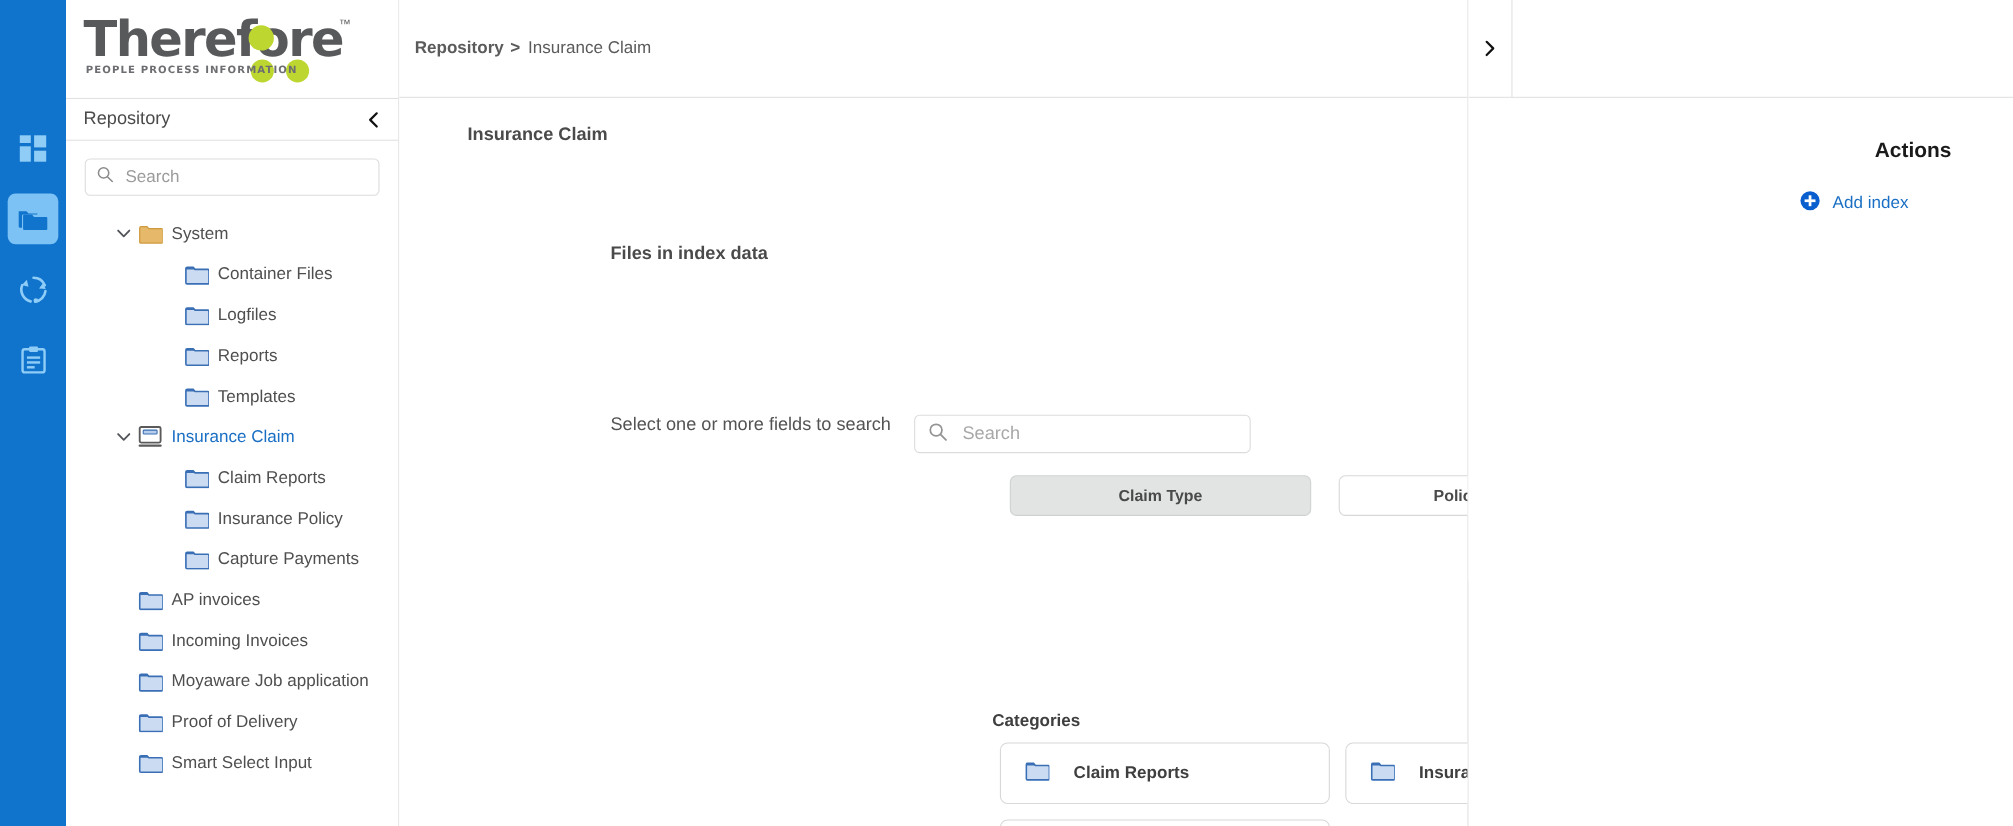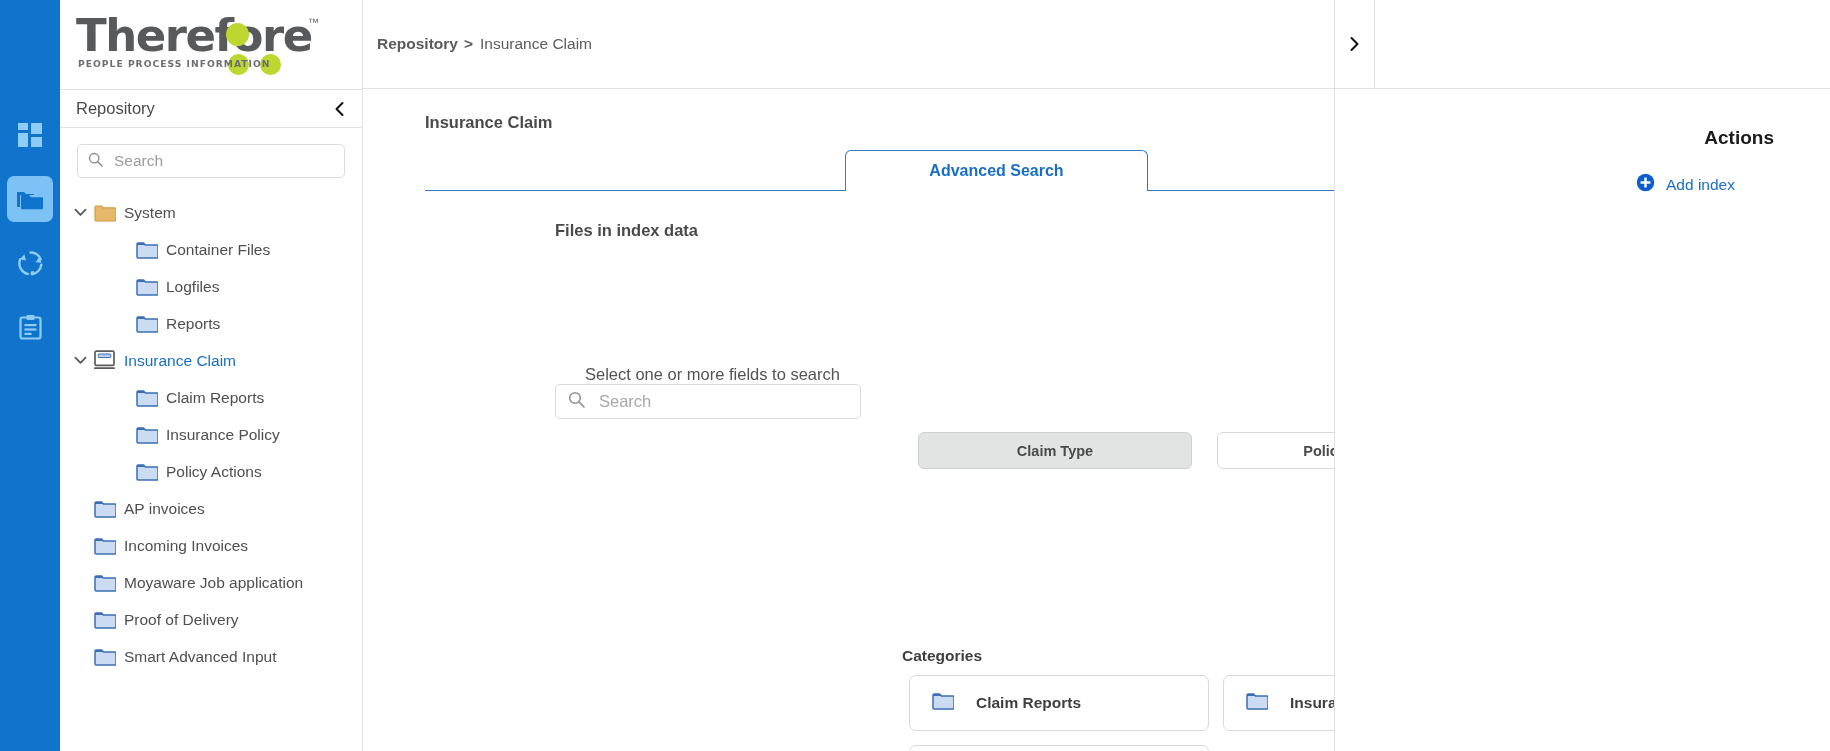--- a/index.html
+++ b/index.html
@@ -131,20 +131,21 @@
     width: 100%;
     background: transparent;
     font-family: "Liberation Sans", sans-serif;
   }
   .searchbox input::placeholder { color: #9b9b9b; }
 
   .tree {
     flex: 1;
     overflow: hidden;
     padding-top: 2px;
+    padding-left: 32px;
   }
   .tnode {
     height: 37px;
     display: flex;
     align-items: center;
     padding-left: 10px;
     font-size: 15.5px;
     color: #4f4f4f;
     white-space: nowrap;
   }
@@ -242,24 +243,23 @@
 
   .sec-title {
     position: absolute;
     left: 192px; top: 132px;
     font-size: 16.5px;
     font-weight: bold;
     color: #4a4a4a;
   }
   .fieldrow {
     position: absolute;
-    left: 192px; top: 276px;
-    display: flex;
-    align-items: flex-end;
-    flex-direction: column;
+    left: 192px; top: 288px;
+    display: flex;
+    align-items: flex-start;
   }
   .select-label {
     font-size: 16.5px;
     color: #535353;
     width: 276px;
   }
   .search-index {
     width: 306px;
     height: 35px;
     border: 1px solid #dcdcdc;
@@ -506,20 +506,34 @@
             </svg>
           </span>
           <span class="ico">
             <svg width="22" height="18" viewBox="0 0 22 18">
               <path d="M1 3.2A1.2 1.2 0 0 1 2.2 2h5.4l1.7 1.9h11.5A1.2 1.2 0 0 1 22 5.1V16a1 1 0 0 1-1 1H2a1 1 0 0 1-1-1z" fill="#cbdcf2" stroke="#3a6fb5" stroke-width="1.5"></path>
               <path d="M1 3.2A1.2 1.2 0 0 1 2.2 2h5.4l1.7 1.9H1z" fill="#3a6fb5"></path>
             </svg>
           </span>
           <span class="lbl">Reports</span>
         </div>
+        <div class="tnode lvl2">
+          <span class="chev blank">
+            <svg width="13" height="9" viewBox="0 0 13 9">
+              <path d="M1.4 1.6 6.5 6.8l5.1-5.2" stroke="#53565a" stroke-width="1.7" fill="none" stroke-linecap="round" stroke-linejoin="round"></path>
+            </svg>
+          </span>
+          <span class="ico">
+            <svg width="22" height="18" viewBox="0 0 22 18">
+              <path d="M1 3.2A1.2 1.2 0 0 1 2.2 2h5.4l1.7 1.9h11.5A1.2 1.2 0 0 1 22 5.1V16a1 1 0 0 1-1 1H2a1 1 0 0 1-1-1z" fill="#cbdcf2" stroke="#3a6fb5" stroke-width="1.5"></path>
+              <path d="M1 3.2A1.2 1.2 0 0 1 2.2 2h5.4l1.7 1.9H1z" fill="#3a6fb5"></path>
+            </svg>
+          </span>
+          <span class="lbl">Templates</span>
+        </div>
         <div class="tnode lvl1 sel">
           <span class="chev">
             <svg width="13" height="9" viewBox="0 0 13 9">
               <path d="M1.4 1.6 6.5 6.8l5.1-5.2" stroke="#53565a" stroke-width="1.7" fill="none" stroke-linecap="round" stroke-linejoin="round"></path>
             </svg>
           </span>
           <span class="ico">
             <svg width="24" height="21" viewBox="0 0 24 21">
               <rect x="2" y="1.2" width="19" height="14.2" rx="1.4" fill="#fff" stroke="#5a5a5a" stroke-width="1.7"></rect>
               <rect x="5.2" y="4" width="12.6" height="3.6" rx="0.8" fill="#b7cdec" stroke="#3a6fb5" stroke-width="1"></rect>
@@ -561,21 +575,21 @@
             <svg width="13" height="9" viewBox="0 0 13 9">
               <path d="M1.4 1.6 6.5 6.8l5.1-5.2" stroke="#53565a" stroke-width="1.7" fill="none" stroke-linecap="round" stroke-linejoin="round"></path>
             </svg>
           </span>
           <span class="ico">
             <svg width="22" height="18" viewBox="0 0 22 18">
               <path d="M1 3.2A1.2 1.2 0 0 1 2.2 2h5.4l1.7 1.9h11.5A1.2 1.2 0 0 1 22 5.1V16a1 1 0 0 1-1 1H2a1 1 0 0 1-1-1z" fill="#cbdcf2" stroke="#3a6fb5" stroke-width="1.5"></path>
               <path d="M1 3.2A1.2 1.2 0 0 1 2.2 2h5.4l1.7 1.9H1z" fill="#3a6fb5"></path>
             </svg>
           </span>
-          <span class="lbl">Policy Actions</span>
+          <span class="lbl">Capture Payments</span>
         </div>
         <div class="tnode lvl1">
           <span class="chev blank">
             <svg width="13" height="9" viewBox="0 0 13 9">
               <path d="M1.4 1.6 6.5 6.8l5.1-5.2" stroke="#53565a" stroke-width="1.7" fill="none" stroke-linecap="round" stroke-linejoin="round"></path>
             </svg>
           </span>
           <span class="ico">
             <svg width="22" height="18" viewBox="0 0 22 18">
               <path d="M1 3.2A1.2 1.2 0 0 1 2.2 2h5.4l1.7 1.9h11.5A1.2 1.2 0 0 1 22 5.1V16a1 1 0 0 1-1 1H2a1 1 0 0 1-1-1z" fill="#cbdcf2" stroke="#3a6fb5" stroke-width="1.5"></path>
@@ -631,44 +645,37 @@
             <svg width="13" height="9" viewBox="0 0 13 9">
               <path d="M1.4 1.6 6.5 6.8l5.1-5.2" stroke="#53565a" stroke-width="1.7" fill="none" stroke-linecap="round" stroke-linejoin="round"></path>
             </svg>
           </span>
           <span class="ico">
             <svg width="22" height="18" viewBox="0 0 22 18">
               <path d="M1 3.2A1.2 1.2 0 0 1 2.2 2h5.4l1.7 1.9h11.5A1.2 1.2 0 0 1 22 5.1V16a1 1 0 0 1-1 1H2a1 1 0 0 1-1-1z" fill="#cbdcf2" stroke="#3a6fb5" stroke-width="1.5"></path>
               <path d="M1 3.2A1.2 1.2 0 0 1 2.2 2h5.4l1.7 1.9H1z" fill="#3a6fb5"></path>
             </svg>
           </span>
-          <span class="lbl">Smart Advanced Input</span>
+          <span class="lbl">Smart Select Input</span>
         </div>
       </div>
   </div>
 
   <div class="main">
 
     <div class="crumbbar">
       <span class="crumb-a">Repository</span>
       <span class="crumb-sep">&gt;</span>
       <span class="crumb-b">Insurance Claim</span>
     </div>
 
     <div class="content">
 
       <div class="case-title">Insurance Claim</div>
 
-      <div class="tabstrip">
-        <div class="tab-filler left"></div>
-        <div class="tab">
-          <span>Advanced Search</span>
-        </div>
-        <div class="tab-filler"></div>
-      </div>
 
       <div class="sec-title">Files in index data</div>
 
       <div class="fieldrow">
         <div class="select-label">Select one or more fields to search</div>
         <div class="search-index">
           <span>
             <svg width="17" height="17" viewBox="0 0 16 16">
               <circle cx="6.6" cy="6.6" r="5" fill="none" stroke="#949494" stroke-width="1.5"></circle>
               <path d="M10.3 10.3 15 15" stroke="#949494" stroke-width="1.6" stroke-linecap="round"></path>

